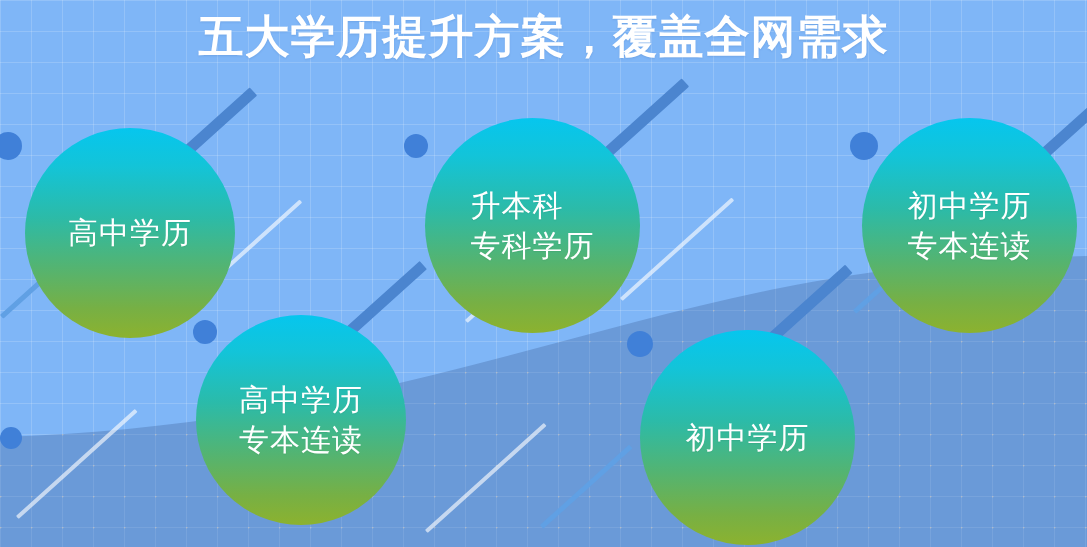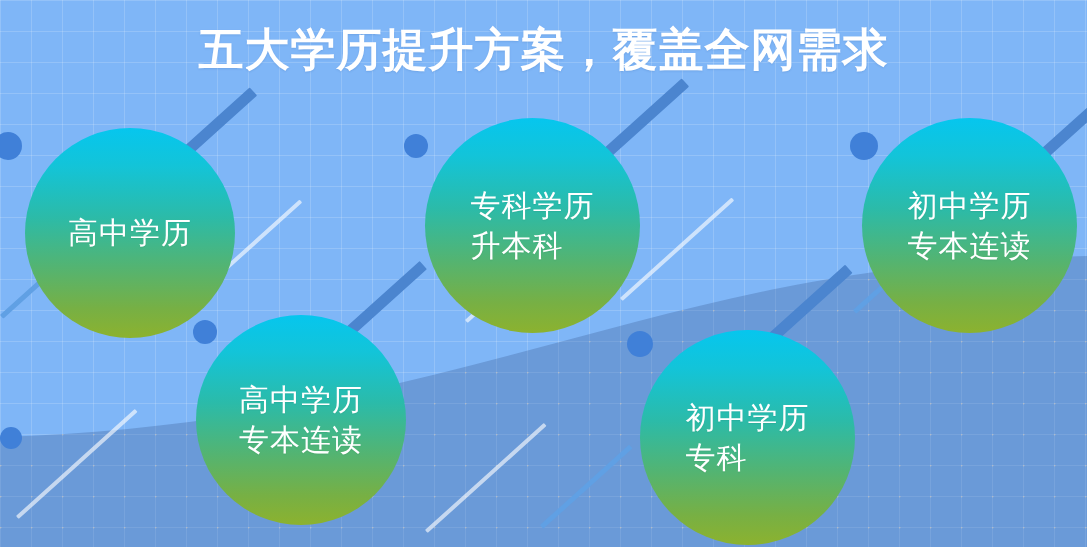--- a/index.html
+++ b/index.html
@@ -56,21 +56,21 @@
   }
   .dot {
     position: absolute;
     border-radius: 50%;
     background: #4080d8;
   }
   
   .title {
     position: absolute;
     left: 0;
-    top: 20px;
+    top: 7px;
     width: 1087px;
     text-align: center;
     color: #ffffff;
     font-size: 45px;
     font-weight: bold;
     letter-spacing: 1px;
     line-height: 60px;
     white-space: nowrap;
     text-shadow: 0 1px 2px rgba(40,90,160,0.18);
   }
@@ -146,28 +146,27 @@
         </div>
       </div>
       <div class="bubble" style="left: 196px; top: 315px; width: 210px; height: 210px;">
         <div class="txt">
           <div class="line">高中学历</div>
           <div class="line">专本连读</div>
         </div>
       </div>
       <div class="bubble" style="left: 425px; top: 118px; width: 215px; height: 215px;">
         <div class="txt">
+          <div class="line">升本科</div>
           <div class="line">专科学历</div>
-          <div class="line">升本科</div>
         </div>
       </div>
       <div class="bubble" style="left: 640px; top: 330px; width: 215px; height: 215px;">
         <div class="txt">
           <div class="line">初中学历</div>
-          <div class="line">专科</div>
         </div>
       </div>
       <div class="bubble" style="left: 862px; top: 118px; width: 215px; height: 215px;">
         <div class="txt">
           <div class="line">初中学历</div>
           <div class="line">专本连读</div>
         </div>
       </div>
     </div>
 

